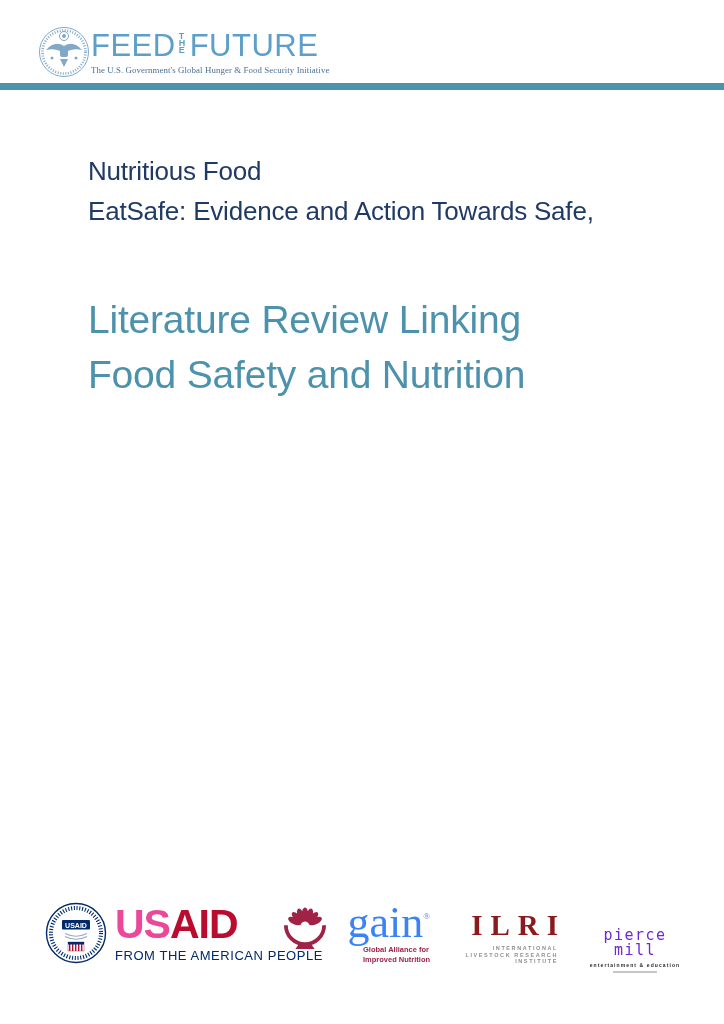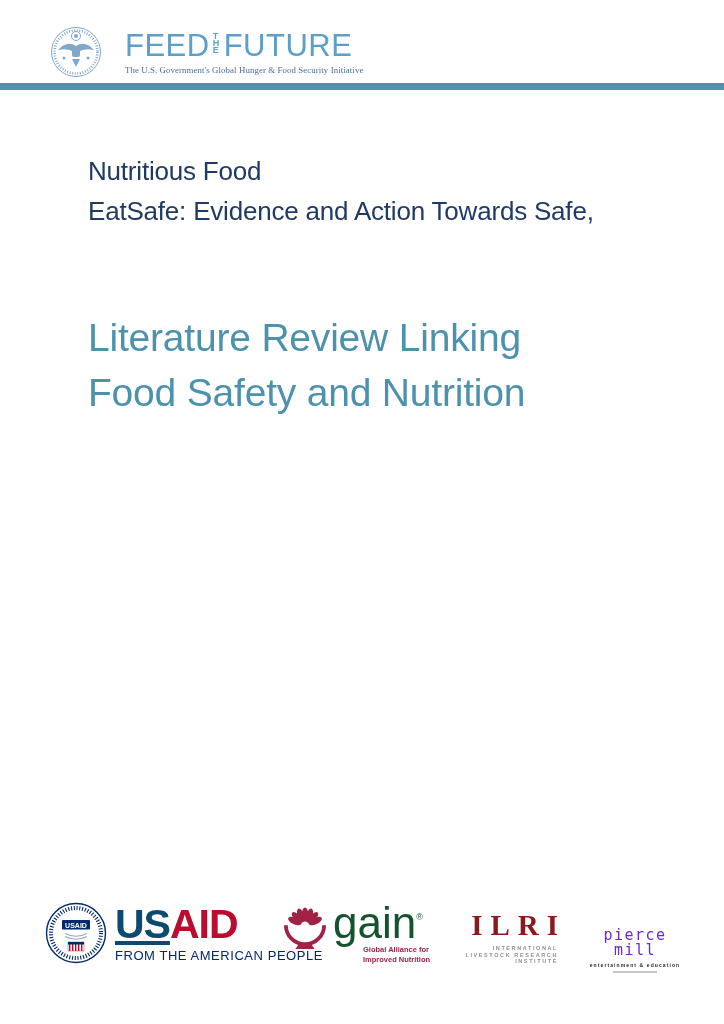--- a/index.html
+++ b/index.html
@@ -2,53 +2,53 @@
 <html><head>
 <meta charset="utf-8">
 <style>
   html,body { margin:0; padding:0; background:#ffffff; }
   .page {
     position:relative; width:724px; height:1024px; background:#ffffff;
     font-family:"Liberation Sans", sans-serif; overflow:hidden;
   }
 
   
-  .ftf-logo { position:absolute; left:50px; top:24px; display:flex; align-items:flex-start; gap:23px; }
+  .ftf-logo { position:absolute; left:38px; top:24px; display:flex; align-items:flex-start; gap:1px; }
   .ftf-textcol { display:flex; flex-direction:column; padding-top:6px; }
   .ftf-wordmark { display:flex; align-items:flex-start; font-size:31px; line-height:1; color:#5C9FC9; letter-spacing:0.5px; }
   .ftf-the { display:inline-block; width:9px; font-size:9px; line-height:0.8; font-weight:700; word-break:break-all; margin:3px 2px 0 3px; }
   .ftf-tagline { font-family:"Liberation Serif", serif; font-size:8.8px; color:#4A6F94; margin-top:4px; letter-spacing:0.1px; }
 
   .header-divider { position:absolute; left:0; top:83px; width:724px; height:7px; background:#4E93AC; }
 
   
   .program-title {
     position:absolute; left:88px; top:151px; margin:0;
     font-size:26px; font-weight:400; line-height:40px; letter-spacing:-0.2px; color:#203A66;
   }
   .report-title {
-    position:absolute; left:88px; top:310px; margin:0;
+    position:absolute; left:88px; top:292px; margin:0;
     font-size:39px; font-weight:400; line-height:55px; letter-spacing:-0.2px; color:#4C92AC;
   }
   .title-line { display:block; }
   .revision-note {
     position:absolute; left:88px; top:455px; margin:0;
     font-size:22px; font-style:italic; color:#203A66; line-height:30px; font-weight:500;
   }
 
   
   .partner-usaid { position:absolute; left:45px; top:902px; display:flex; gap:8px; align-items:flex-start; }
   .usaid-textcol { display:flex; flex-direction:column; padding-top:3px; }
   .usaid-wordmark { font-size:41px; font-weight:700; line-height:0.95; letter-spacing:-1px; }
-  .usaid-us { color:#0c4a6e;text-decoration:underline; } .usaid-aid { color:#BA0C2F; }
+  .usaid-us { color:#ec4899; } .usaid-aid { color:#BA0C2F; }
   .usaid-tagline { font-size:13px; color:#002A6C; letter-spacing:0.55px; margin-top:4px; font-weight:500; }
 
   .partner-gain { position:absolute; left:283px; top:905px; display:flex; gap:6px; align-items:flex-start; }
   .gain-textcol { display:flex; flex-direction:column; }
-  .gain-wordmark { font-family:Liberation Sans, sans-serif; font-size:44px; line-height:0.82; color:#14532d; }
+  .gain-wordmark { font-family:Liberation Serif, serif; font-size:44px; line-height:0.82; color:#3b82f6;text-align:right; }
   .gain-reg { font-size:9px; vertical-align:18px; }
   .gain-tagline { margin:4px 0 0 30px; font-size:7.5px; line-height:1.3; color:#A02347; font-weight:700; }
 
   .partner-ilri { position:absolute; left:452px; top:911px; width:106px; text-align:right; }
   .ilri-wordmark { font-family:"Liberation Serif", serif; font-size:29px; font-weight:700; color:#8B1A1E; letter-spacing:8px; margin-right:-8px; line-height:1; }
   .ilri-tagline { margin-top:5px; font-size:5.5px; line-height:1.2; color:#8F8F8F; letter-spacing:1.6px; font-weight:700; }
 
   .partner-pm { position:absolute; left:580px; top:928px; width:110px; text-align:center; }
   .pm-wordmark { font-family:"DejaVu Sans Mono", monospace; font-size:15px; letter-spacing:1.5px; color:#6d28d9; line-height:1; }
   .pm-tagline { margin-top:4px; font-size:5px; font-weight:700; letter-spacing:1.1px; color:#2a2a2a; }

